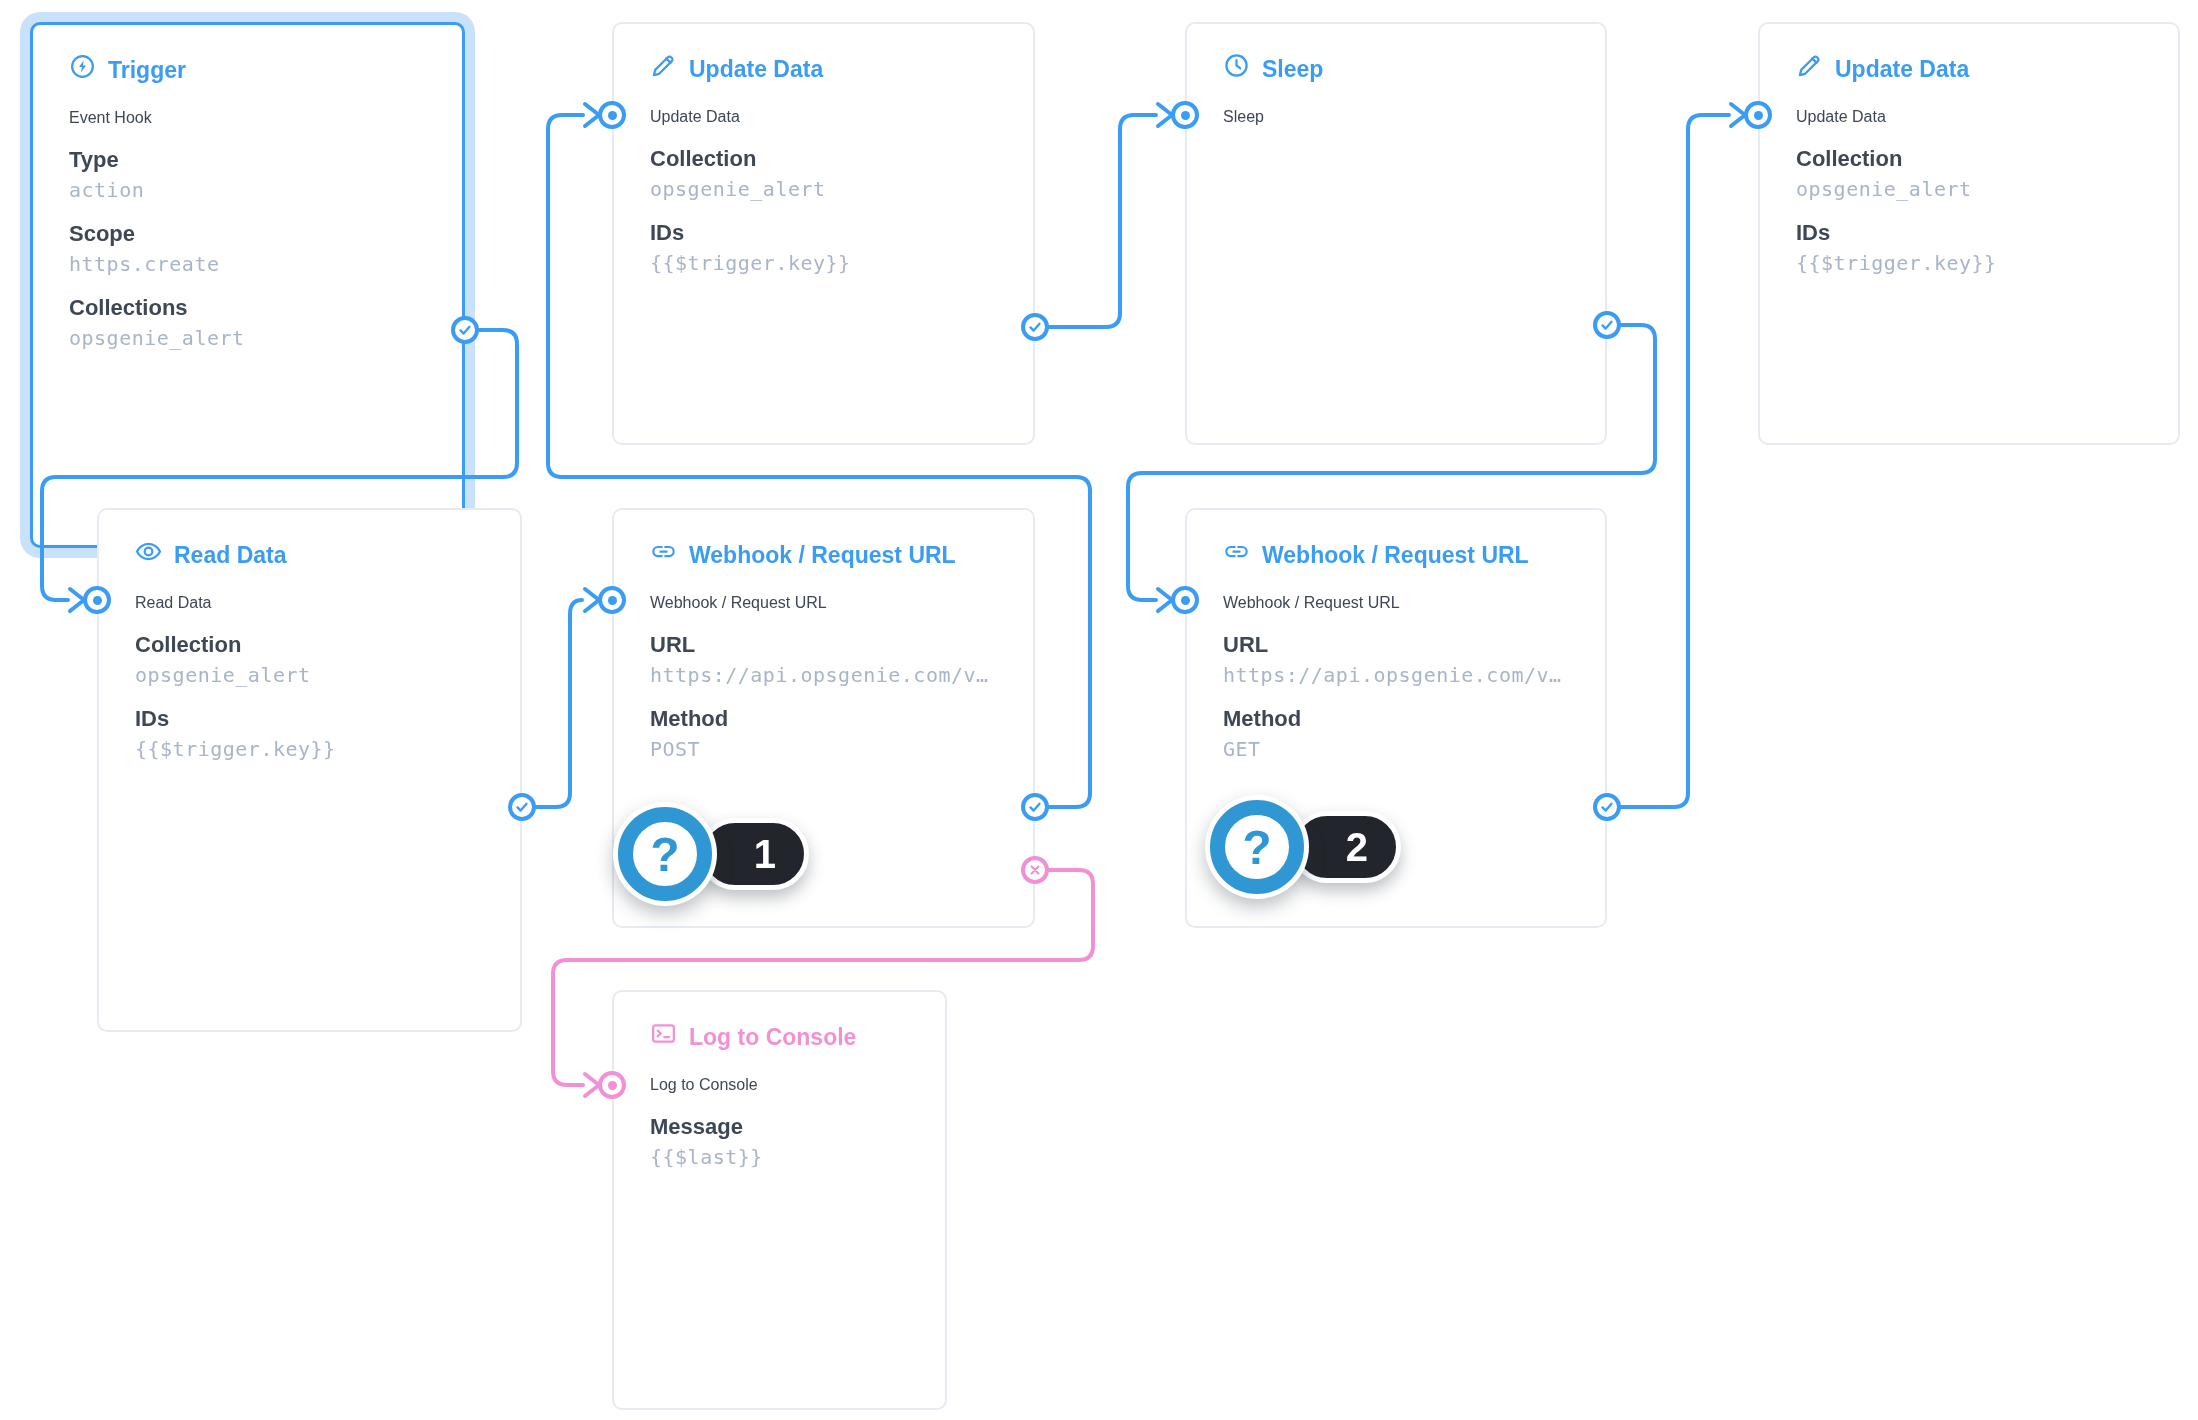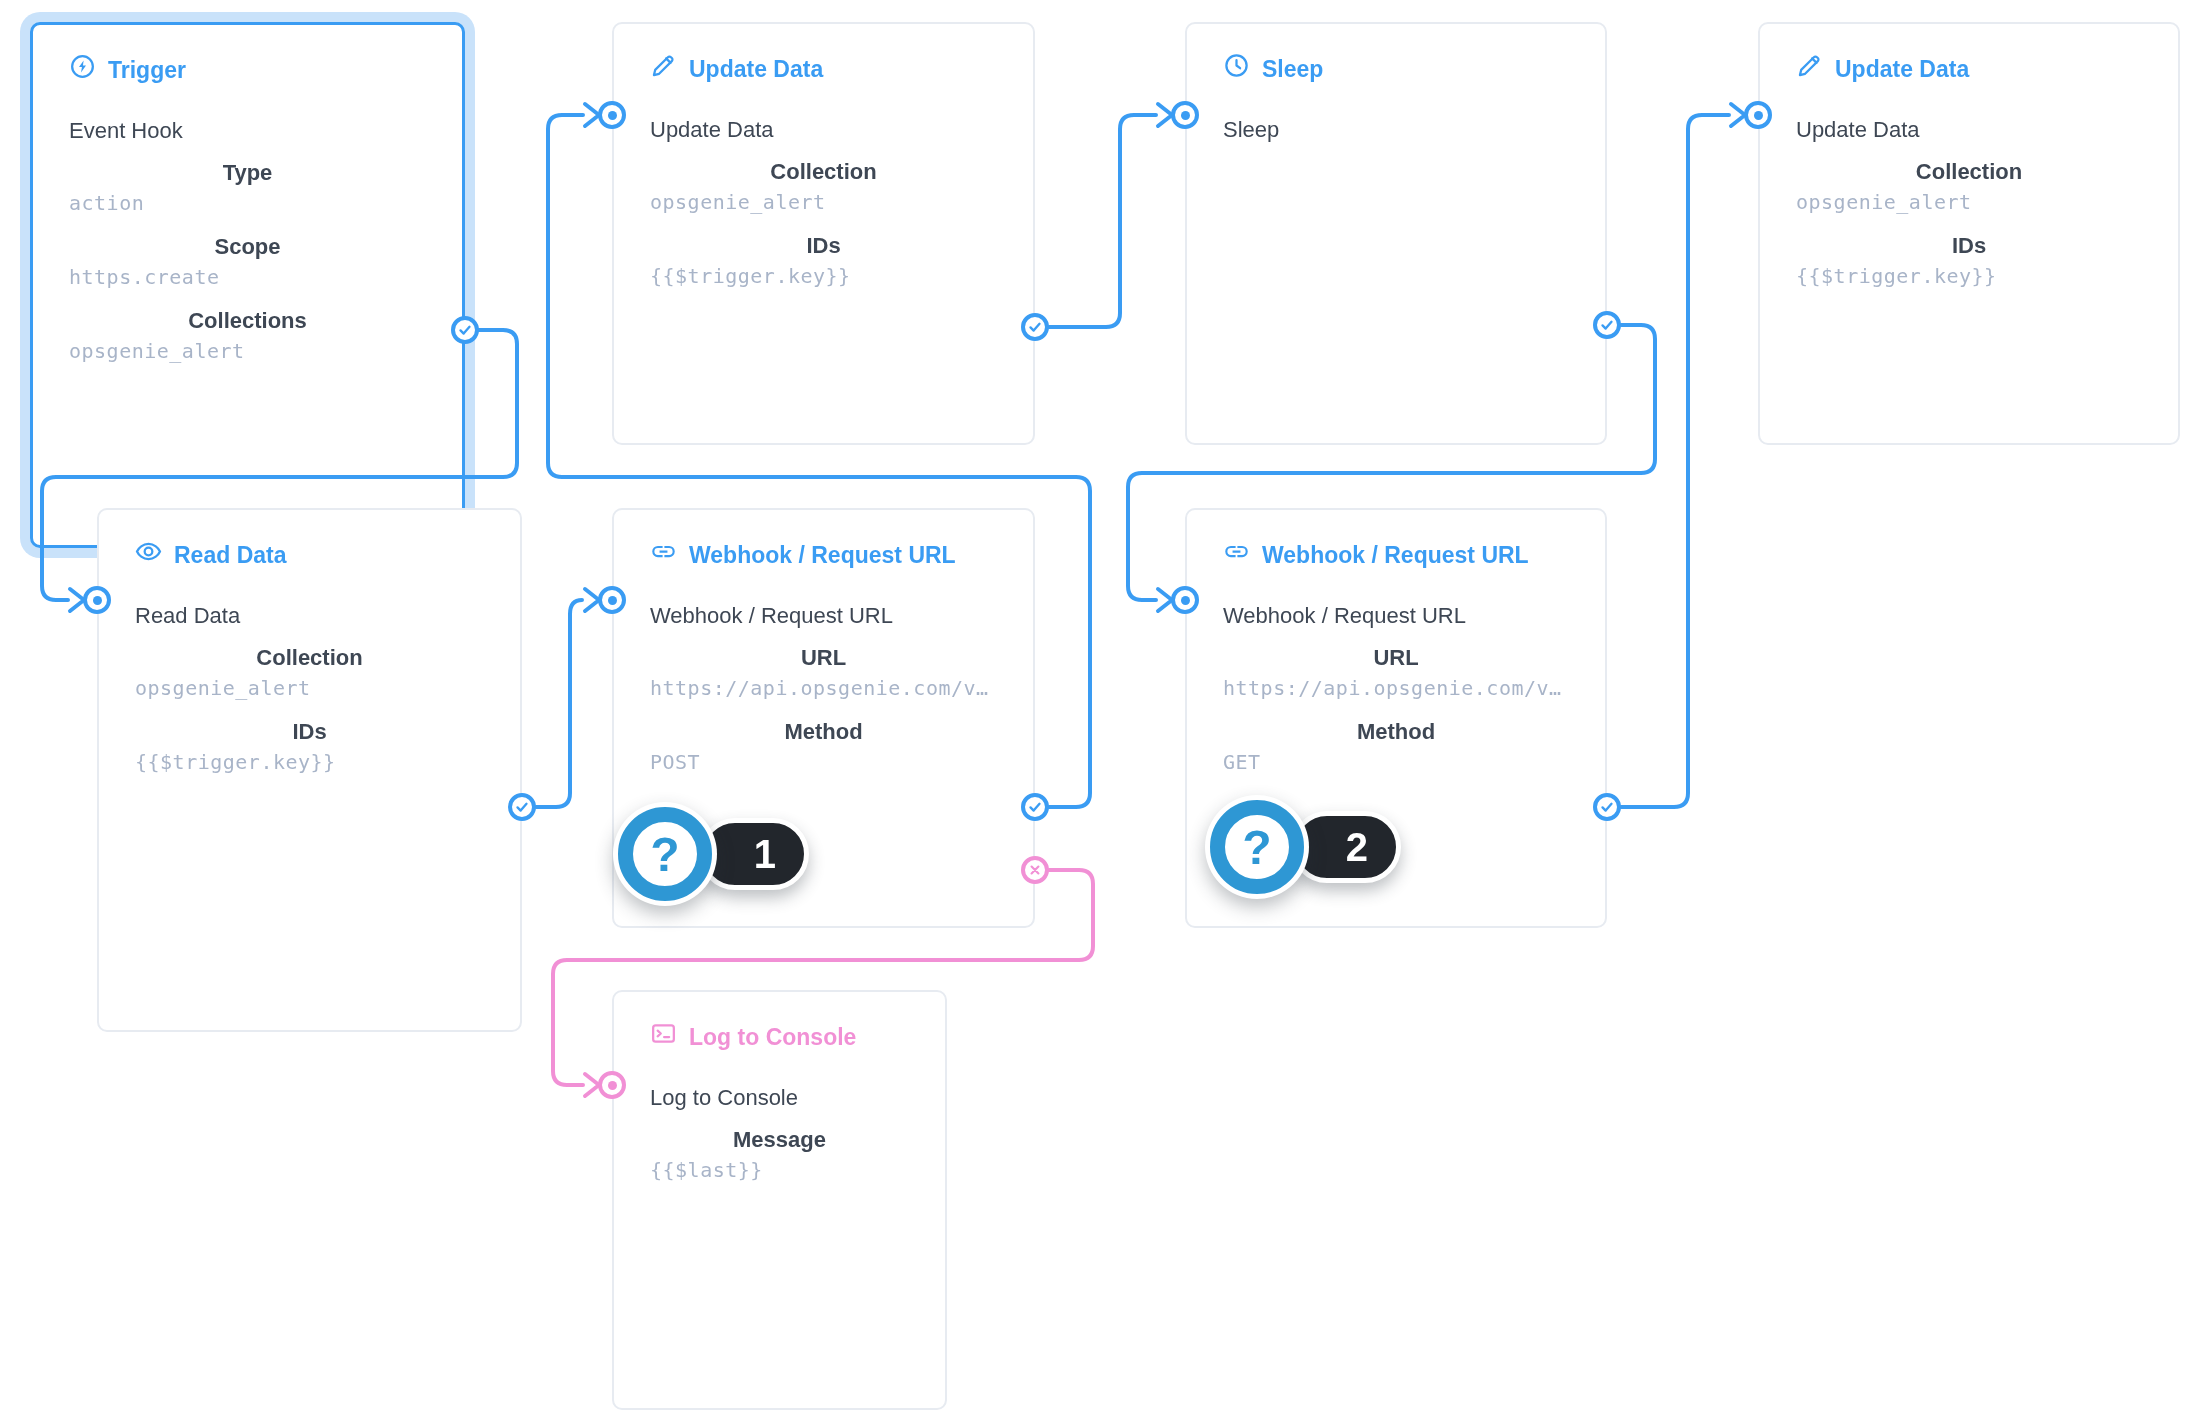--- a/index.html
+++ b/index.html
@@ -8,24 +8,24 @@
   .canvas{position:absolute;inset:0;}
 
   
   .card{position:absolute;background:#fff;border:2px solid var(--border,#e7ebf1);
         border-radius:10px;box-sizing:border-box;padding:28px 36px;z-index:1;}
   .card.trigger{border:3px solid var(--blue);box-shadow:0 0 0 10px var(--blue-soft);}
   .card-title{display:flex;align-items:center;gap:12px;font-size:23px;line-height:30px;
               font-weight:700;color:var(--blue);}
   .card.pink-card .card-title{color:var(--pink);}
   .card-title svg{width:27px;height:27px;flex:0 0 auto;}
-  .node-name{margin-top:29px;font-size:22px;line-height:30px;color:var(--text);}
+  .node-name{margin-top:16px;font-size:16px;line-height:30px;color:var(--text);}
   .field{margin-top:12px;}
   .field + .field{margin-top:14px;}
-  .field-label{font-size:22px;line-height:30px;font-weight:700;color:var(--text);text-align:center;}
+  .field-label{font-size:22px;line-height:30px;font-weight:700;color:var(--text);}
   .field-value{font-size:20px;line-height:30px;color:var(--muted);
                font-family:"DejaVu Sans Mono","Liberation Mono",monospace;letter-spacing:.5px;}
   .status-row{position:absolute;left:0;right:0;bottom:0;height:54px;border-top:2px solid #eef1f5;
               display:flex;align-items:center;gap:14px;padding-left:36px;}
   .status-dot{width:12px;height:12px;border-radius:50%;background:var(--blue);}
   .status-label{font-size:22px;color:var(--text);}
 
   
   .node{position:absolute;width:28px;height:28px;border-radius:50%;background:#fff;
         border:4px solid var(--blue);box-sizing:border-box;z-index:6;

